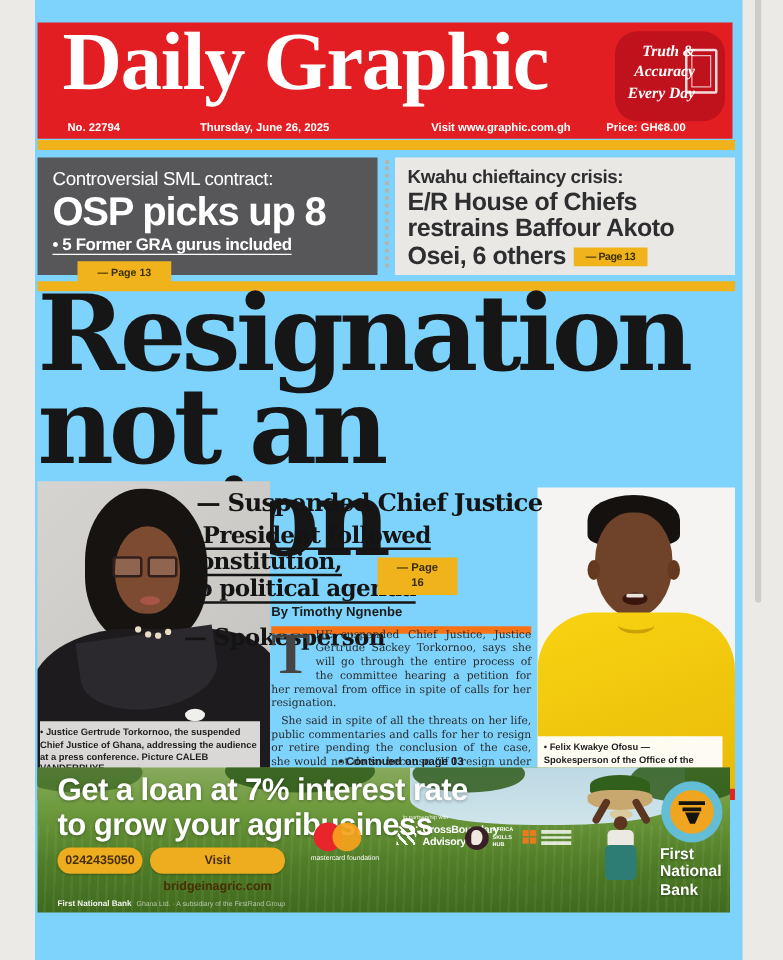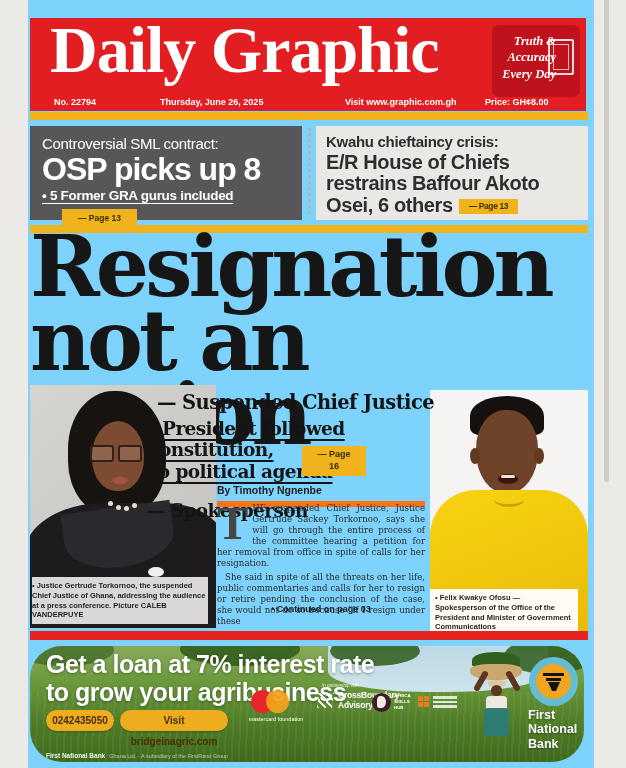--- a/index.html
+++ b/index.html
@@ -7,21 +7,21 @@
     width:626px;height:768px;position:relative;overflow:hidden;
     background:#eceae7;
     font-family:"Liberation Sans",sans-serif;
   }
   .page{position:absolute;left:28px;top:0;width:566px;height:768px;background:#7dd3fc;}
   .abs{position:absolute;}
 
   
   .masthead{left:2px;top:18px;width:556px;height:93px;background:#e31e23;}
   .mast-title{left:20px;top:-6px;color:#fff;font-family:"Liberation Serif",serif;font-weight:bold;font-size:66px;letter-spacing:-1px;white-space:nowrap;}
-  .motto{right:6px;top:7px;width:88px;height:72px;background:#c0121c;border-radius:7px;}
+  .motto{right:6px;top:7px;width:88px;height:72px;background:#c0121c;border-radius:18px;}
   .motto-text{left:4px;top:8px;width:60px;text-align:right;color:#fff;font-family:"Liberation Serif",serif;font-style:italic;font-weight:bold;font-size:12.5px;line-height:1.3;}
   .book-icon{right:6px;top:14px;width:22px;height:32px;border:2px solid rgba(255,255,255,.85);border-radius:2px;}
   .book-icon:before{content:"";position:absolute;left:3px;top:3px;right:3px;bottom:3px;border:1.5px solid rgba(255,255,255,.7);}
   .mast-info{bottom:4px;color:#fff;font-size:9px;font-weight:bold;white-space:nowrap;}
 
   .goldbar{left:2px;width:558px;height:8px;background:#f0b31c;}
 
   
   .boxL{left:2px;top:126px;width:272px;height:94px;background:#575659;color:#fff;padding:9px 12px;box-sizing:border-box;}
   .boxL .kicker{font-size:15px;font-weight:normal;letter-spacing:-.3px;}
@@ -75,21 +75,21 @@
   .m-ear{top:58px;width:10px;height:16px;background:#64391f;border-radius:50%;}
   .m-mouth{left:68px;top:84px;width:20px;height:10px;background:#3a150e;border-radius:50%;}
   .m-teeth{left:71px;top:85px;width:14px;height:3px;background:#e9e2da;border-radius:2px;}
   .m-shirt{left:0px;top:100px;width:158px;height:150px;background:linear-gradient(160deg,#f8d312,#e9ba08);border-radius:46px 46px 0 0;}
   .m-collarline{left:64px;top:102px;width:30px;height:12px;border-bottom:3px solid #caa106;border-radius:0 0 50% 50%;}
 
   
   .redbar{left:2px;top:631px;width:558px;height:9px;background:#e32420;}
 
   
-  .ad{left:2px;top:646px;width:554px;height:116px;background:linear-gradient(180deg,#87a95c 0,#6e9b3e 28%,#527f28 62%,#3f6a1e 100%);overflow:hidden;border-radius:32px;}
+  .ad{left:2px;top:614px;width:554px;height:116px;background:linear-gradient(180deg,#87a95c 0,#6e9b3e 28%,#527f28 62%,#3f6a1e 100%);overflow:hidden;}
   .ad-sky{right:36px;top:0;width:220px;height:46px;background:linear-gradient(#bcd9e4,#cfe4ea);border-radius:0 0 45% 45%;}
   .ad-tree{background:#2f5a1a;border-radius:50%;opacity:.85;}
   .ad-grass{left:0;bottom:0;width:100%;height:70px;background:repeating-linear-gradient(92deg,rgba(255,255,255,.05) 0 2px,transparent 2px 7px);}
   .ad-h{left:16px;color:#fff;font-weight:bold;font-size:25px;letter-spacing:-.5px;text-shadow:0 1px 3px rgba(0,0,0,.35);white-space:nowrap;}
   .pill{background:#eead1f;border-radius:12px;color:#472e04;font-weight:bold;font-size:10px;text-align:center;line-height:21px;height:21px;box-shadow:0 1px 2px rgba(0,0,0,.25);}
   .mc-circle{width:23px;height:23px;border-radius:50%;top:44px;}
   .mc-label{left:214px;top:70px;width:64px;text-align:center;color:#fff;font-size:5.5px;line-height:1.25;}
   .partner-note{left:292px;top:37px;color:rgba(255,255,255,.85);font-size:4.5px;}
   .cb-icon{left:288px;top:47px;width:15px;height:15px;background:repeating-linear-gradient(45deg,rgba(255,255,255,.9) 0 2px,transparent 2px 5px);transform:skewX(-8deg);}
   .cb-text{left:308px;top:45px;color:#fff;font-size:8.5px;line-height:1.15;font-weight:bold;letter-spacing:-.2px;}

